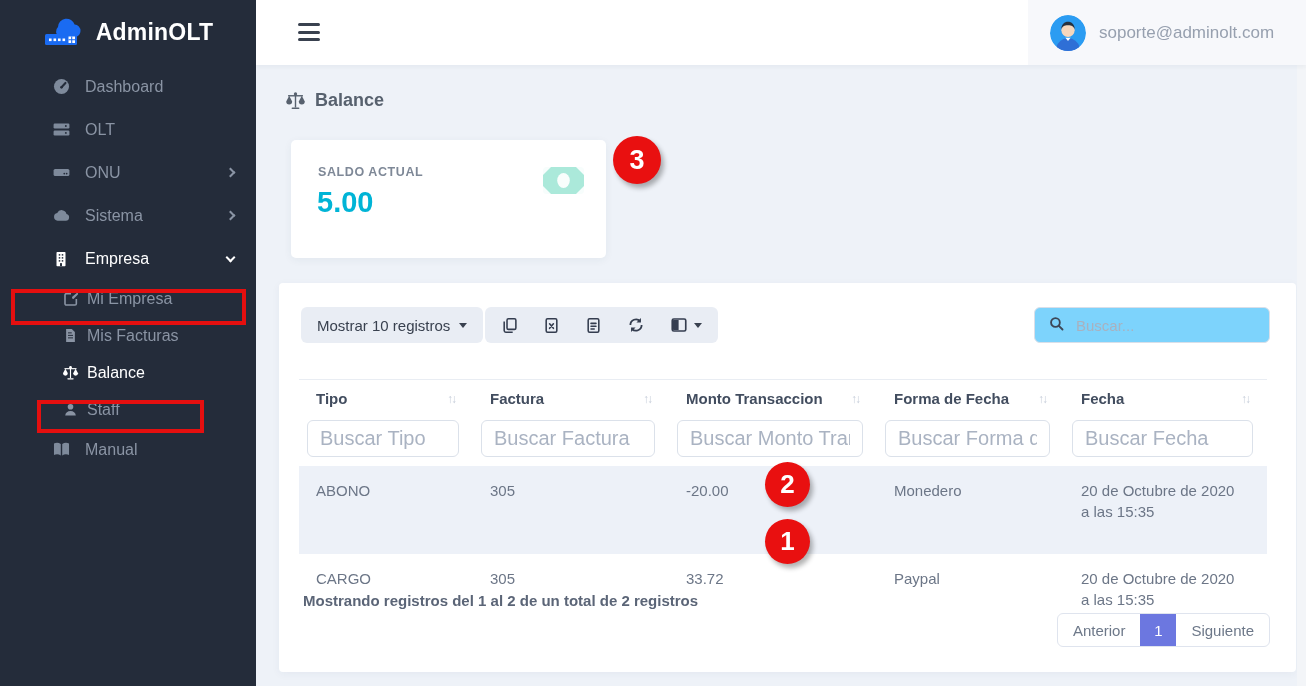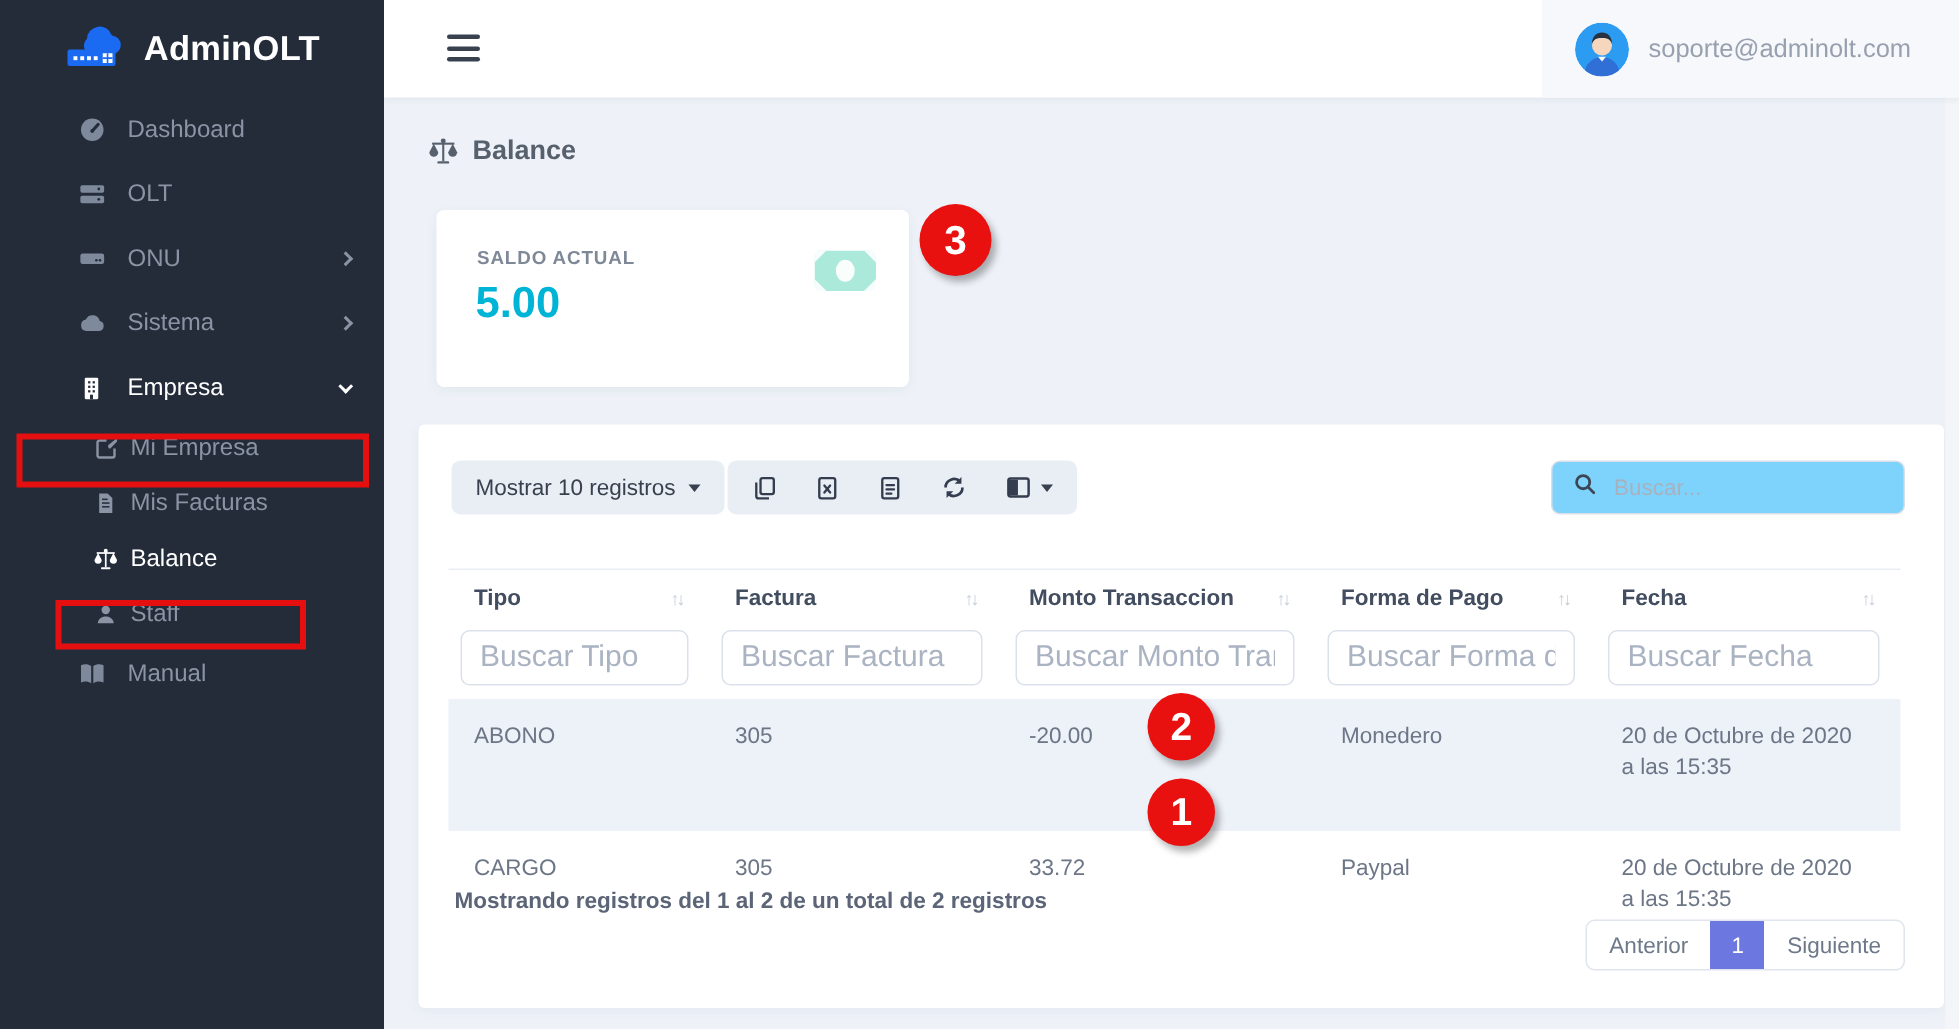--- a/index.html
+++ b/index.html
@@ -332,21 +332,21 @@
         </div>
         <div class="th">
           <span>Factura</span>
           <span class="sort">↑↓</span>
         </div>
         <div class="th">
           <span>Monto Transaccion</span>
           <span class="sort">↑↓</span>
         </div>
         <div class="th">
-          <span>Forma de Pago</span>
+          <span>Forma de Fecha</span>
           <span class="sort">↑↓</span>
         </div>
         <div class="th">
           <span>Fecha</span>
           <span class="sort">↑↓</span>
         </div>
       </div>
 
       <div class="grid5 filters">
         <div class="fcell"><input placeholder="Buscar Tipo" style=""></div>

